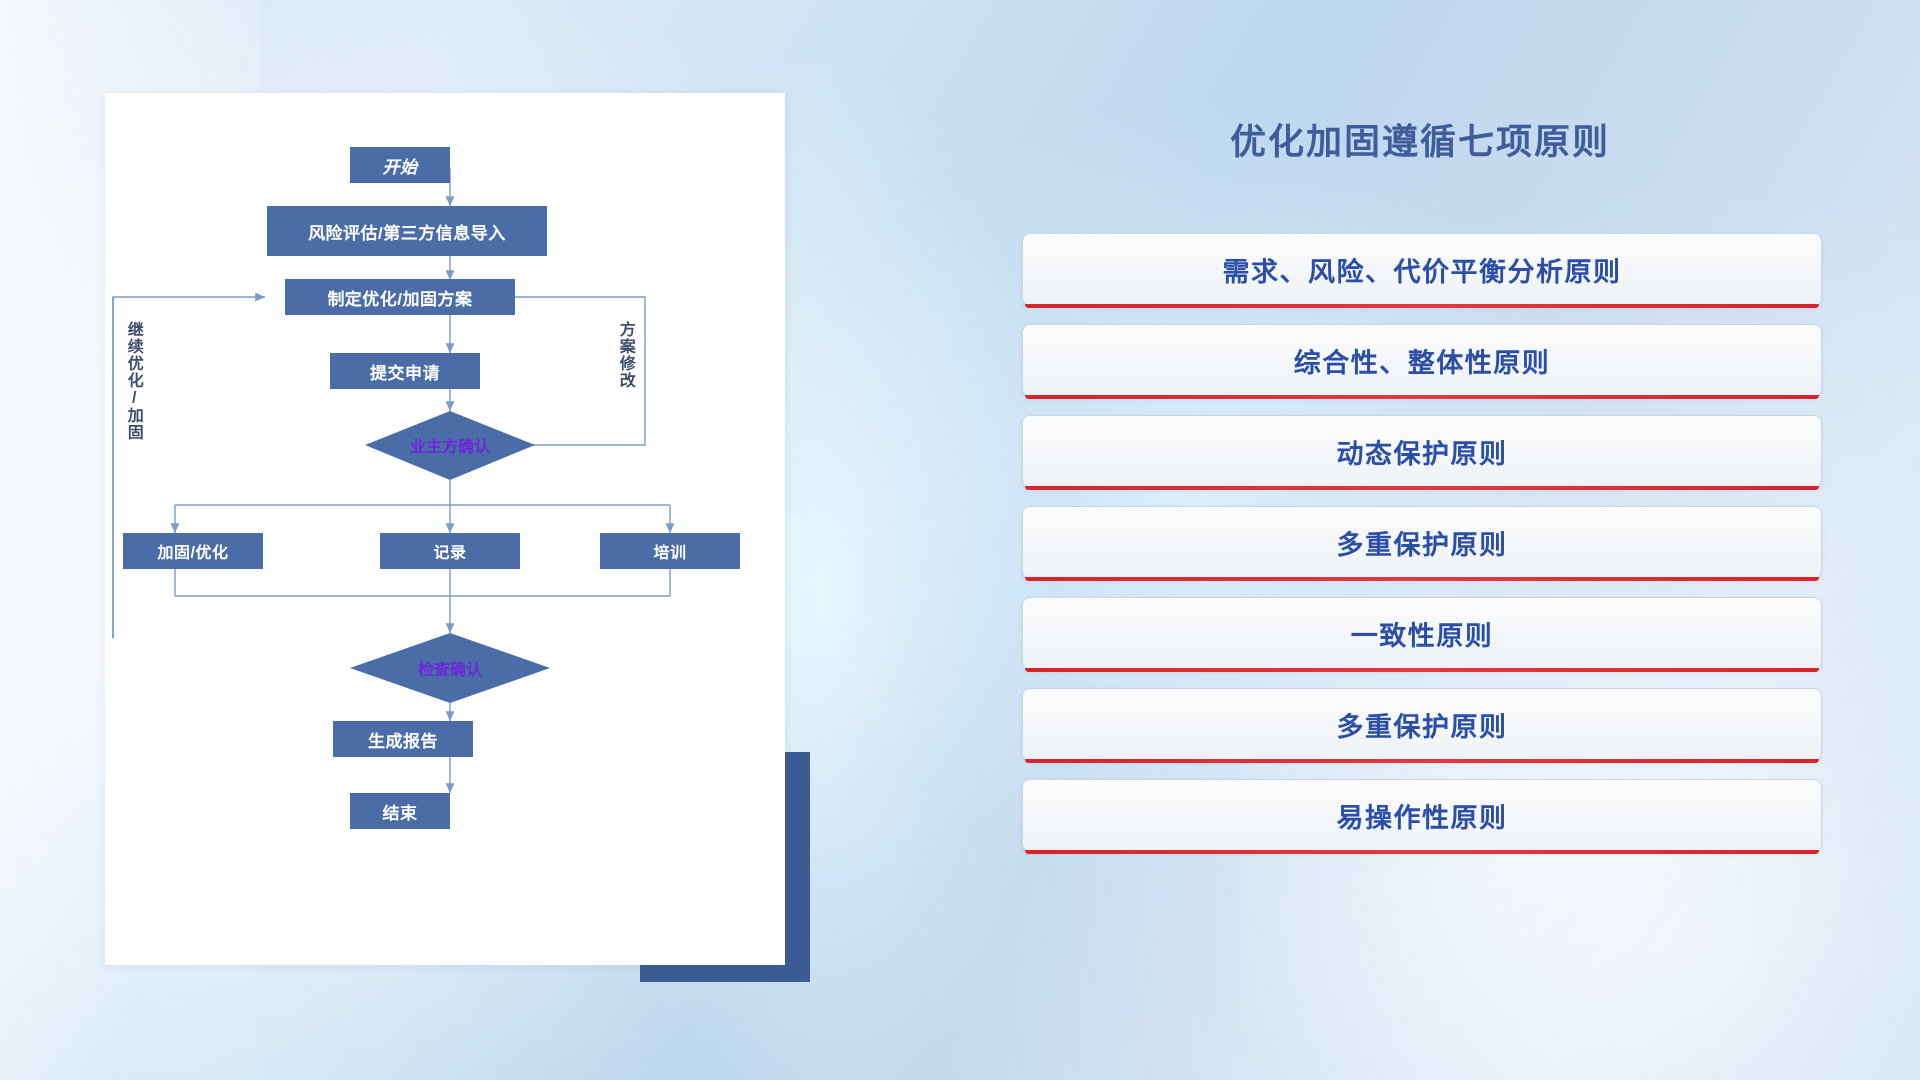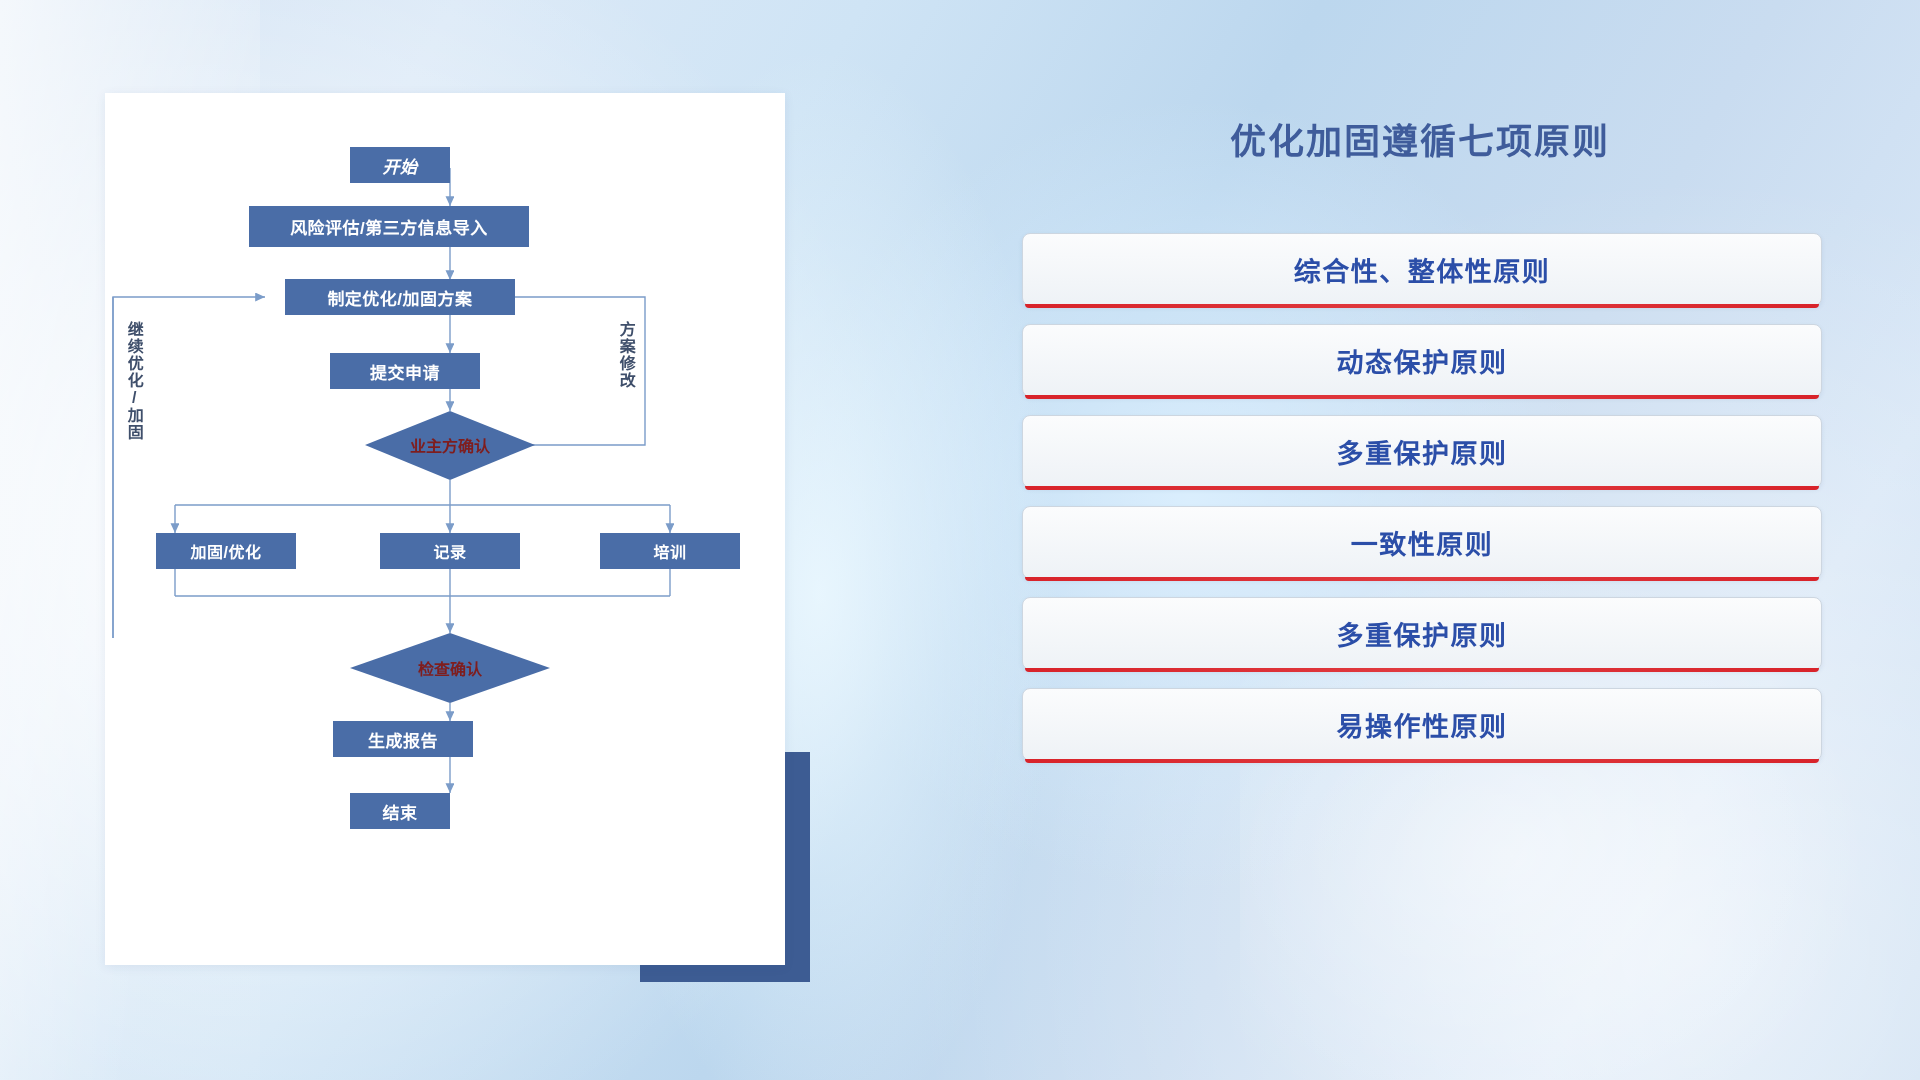--- a/index.html
+++ b/index.html
@@ -67,21 +67,21 @@
     color: #ffffff;
     background: #4a6da7;
     font-size: 17px;
     font-weight: bold;
     letter-spacing: 0.5px;
     white-space: nowrap;
   }
   .node.sm { font-size: 16px; }
   .diamond-label {
     position: absolute;
-    color: #7f1d1d;
+    color: #6d28d9;
     font-size: 16px;
     font-weight: bold;
     white-space: nowrap;
     display: flex;
     align-items: center;
     justify-content: center;
   }
   .vlabel {
     position: absolute;
     color: #3f4f6b;
@@ -191,47 +191,48 @@
     </g>
 
     <g fill="#4a6da7">
       <polygon points="345,318 430,352 345,387 260,352"></polygon>
       <polygon points="345,540 445,575 345,610 245,575"></polygon>
     </g>
   </svg>
 
   <div class="node" style="left:245px; top:54px; width:100px; height:36px;font-style:italic;">开始</div>
 
-  <div class="node" style="left:144px; top:113px; width:280px; height:41px;">风险评估/第三方信息导入</div>
+  <div class="node" style="left:162px; top:113px; width:280px; height:50px;">风险评估/第三方信息导入</div>
 
   <div class="node" style="left:180px; top:186px; width:230px; height:36px;">制定优化/加固方案</div>
 
   <div class="node" style="left:225px; top:260px; width:150px; height:36px;">提交申请</div>
 
   <div class="diamond-label" style="left:285px; top:340px; width:120px; height:24px;">业主方确认</div>
 
-  <div class="node sm" style="left:18px; top:440px; width:140px; height:36px;margin-left:33px;">加固/优化</div>
+  <div class="node sm" style="left:18px; top:440px; width:140px; height:36px;">加固/优化</div>
 
   <div class="node sm" style="left:275px; top:440px; width:140px; height:36px;">记录</div>
 
   <div class="node sm" style="left:495px; top:440px; width:140px; height:36px;">培训</div>
 
   <div class="diamond-label" style="left:285px; top:563px; width:120px; height:24px;">检查确认</div>
 
   <div class="node" style="left:228px; top:628px; width:140px; height:36px;">生成报告</div>
 
   <div class="node" style="left:245px; top:700px; width:100px; height:36px;">结束</div>
 
   <div class="vlabel" style="left:20px; top:228px; height:130px;">继续优化/加固</div>
 
   <div class="vlabel" style="left:512px; top:228px; height:110px;">方案修改</div>
 </div>
 
 <div id="principles-title">优化加固遵循七项原则</div>
 
 <div id="principles-list">
+  <div class="principle">需求、风险、代价平衡分析原则</div>
   <div class="principle">综合性、整体性原则</div>
   <div class="principle">动态保护原则</div>
   <div class="principle">多重保护原则</div>
   <div class="principle">一致性原则</div>
   <div class="principle">多重保护原则</div>
   <div class="principle">易操作性原则</div>
 </div>
 
 </body></html>

